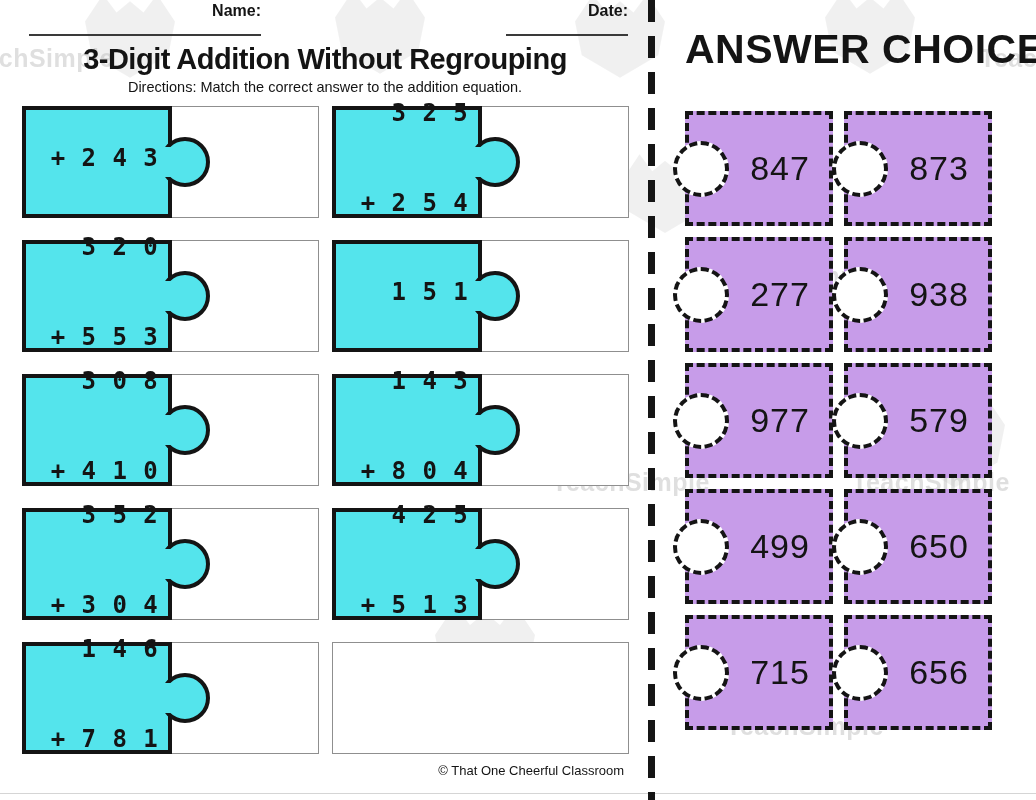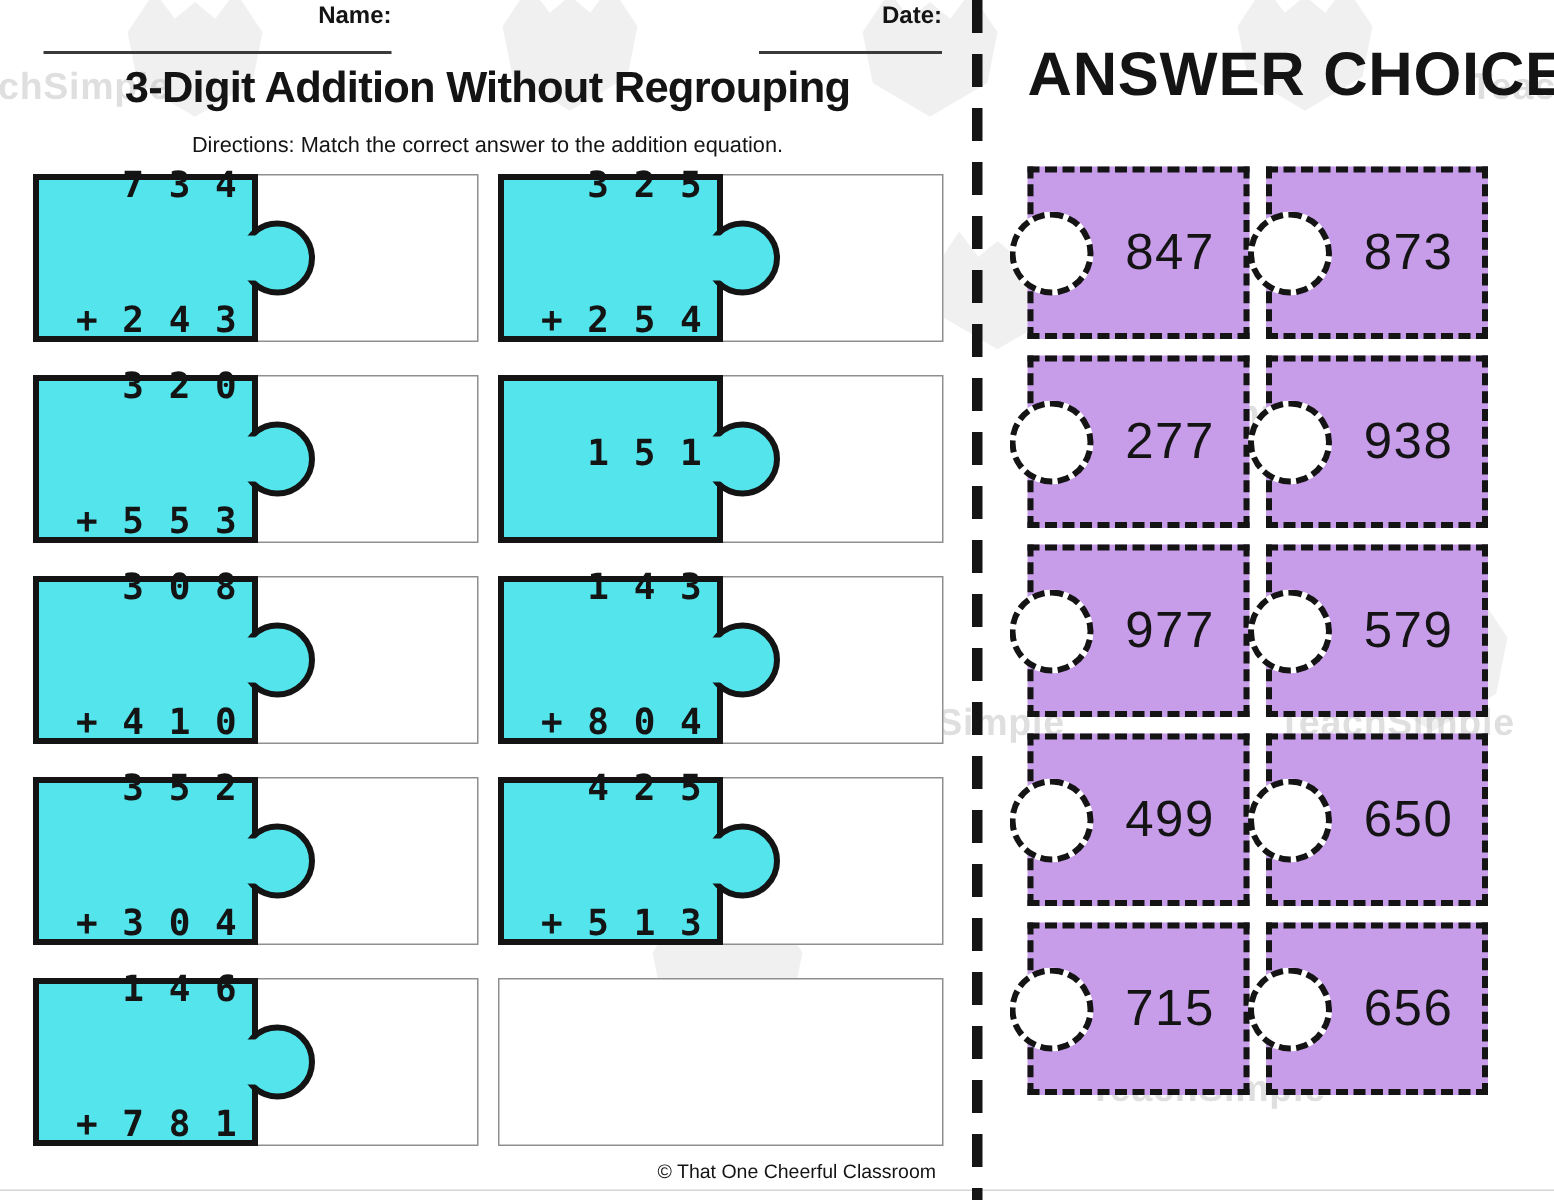--- a/index.html
+++ b/index.html
@@ -28,21 +28,21 @@
   
   .header-row { display:flex; justify-content:space-between; align-items:flex-end; height:24px; }
   .field { display:flex; align-items:flex-end; font-size:16px; font-weight:700;flex-direction:column; }
   .blank-line { display:inline-block; border-bottom:2px solid #3a3a3a; height:16px; margin-left:7px; }
   .name-line { width:232px; }
   .date-line { width:122px; }
   .title {
     text-align:center; font-size:29px; font-weight:800; letter-spacing:-.5px;
     margin-top:5px; line-height:36px;
   }
-  .directions { text-align:center; font-size:14.5px; font-weight:500; margin-top:12px; }
+  .directions { text-align:center; font-size:14.5px; font-weight:500; margin-top:2px; }
 
   
   .problems-grid {
     margin-top:11px; display:grid; grid-template-columns:297px 297px;
     column-gap:13px; row-gap:22px;
   }
   .p-card { position:relative; height:112px; background:#fff; border:1px solid #8f8f8f; }
   .p-piece {
     position:absolute; left:-1px; top:-1px; width:150px; height:calc(100% + 2px);
     background:var(--problem-fill, #54E4EC); border:4px solid var(--outline, #141414);
@@ -144,21 +144,20 @@
 
     <h1 class="title">3-Digit Addition Without Regrouping</h1>
     <div class="directions">Directions: Match the correct answer to the addition equation.</div>
 
     <div class="problems-grid">
   <div class="p-card">
     <div class="p-piece">
       <div class="p-knob"></div>
       <div class="p-neck"></div>
       <div class="p-math">
-        <div>7 3 4</div>
         <div>+ 2 4 3</div>
       </div>
       <div class="p-line"></div>
     </div>
     <div style="position:absolute; left:150px; top:0; right:0; bottom:0;"></div>
   </div>
 
   <div class="p-card">
     <div class="p-piece">
       <div class="p-knob"></div>

